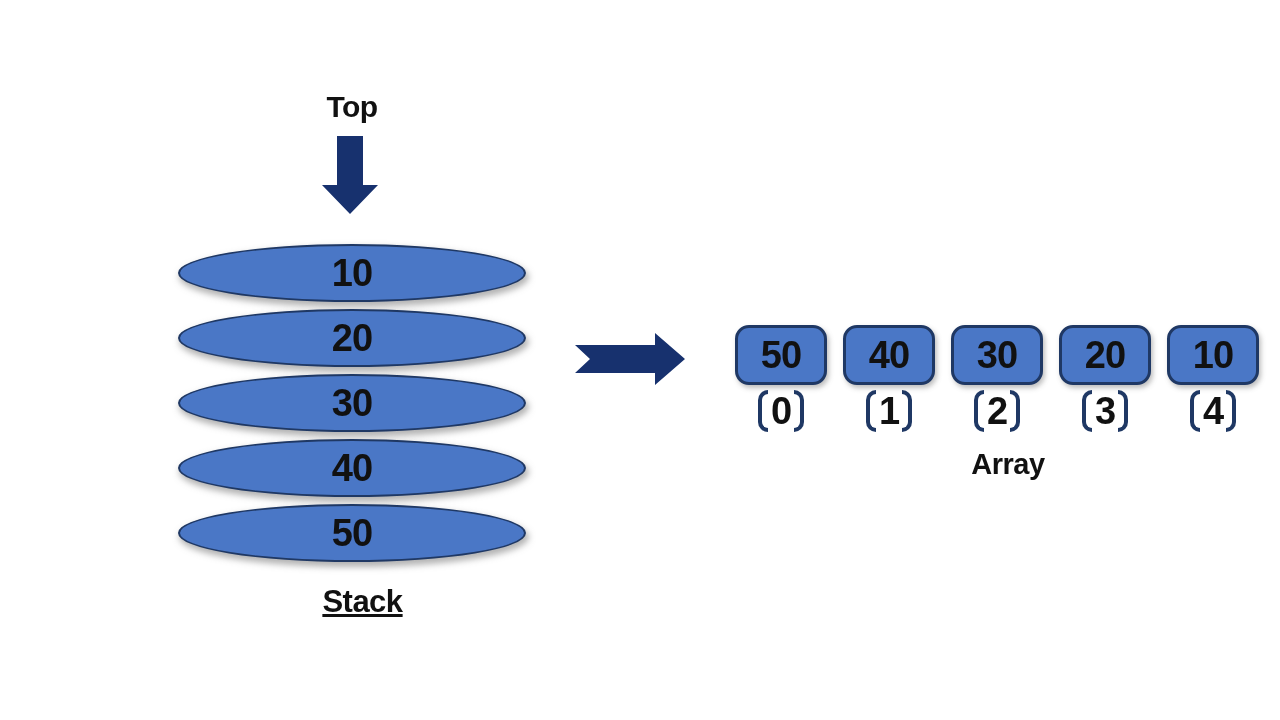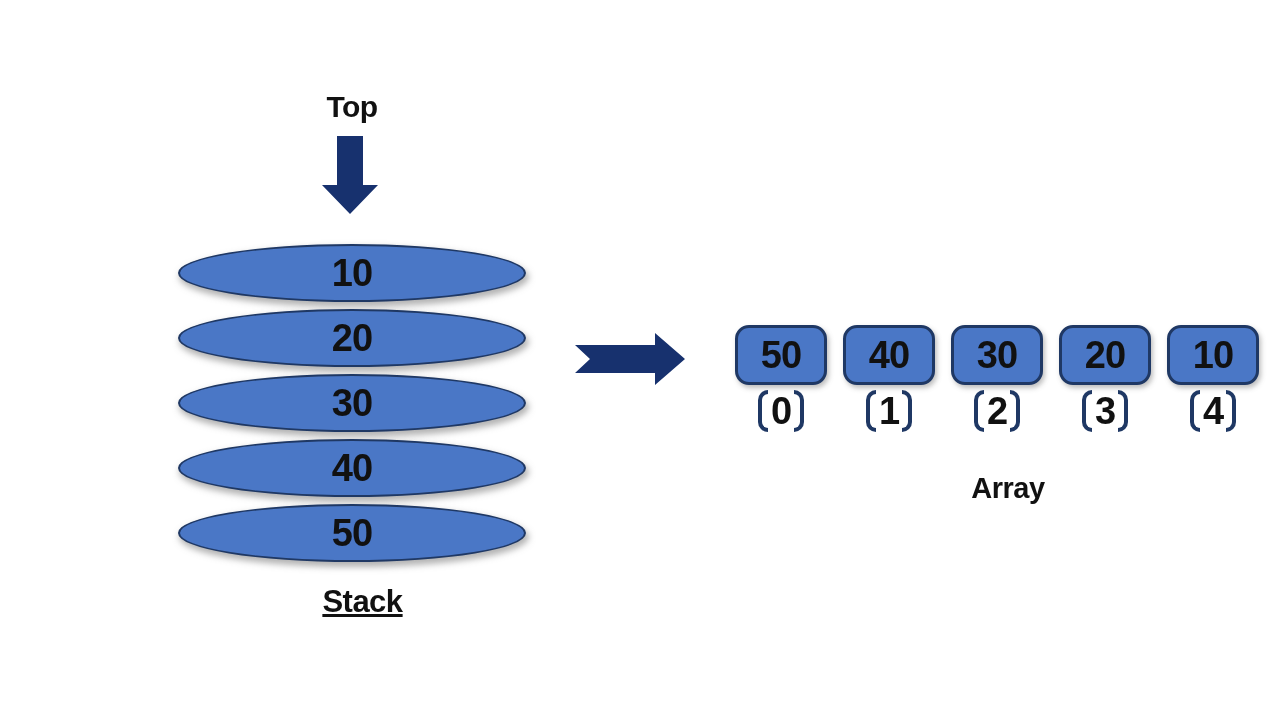--- a/index.html
+++ b/index.html
@@ -13,21 +13,21 @@
     font-family:"Liberation Sans","DejaVu Sans",sans-serif;
     position:relative;
   }
   .canvas{position:absolute;left:0;top:0;width:1280px;height:720px;}
   .label{
     position:absolute;color:var(--text);font-weight:bold;
     text-align:center;letter-spacing:-0.5px;white-space:nowrap;
   }
   .lbl-top{left:300px;top:90px;width:104px;font-size:30px;}
   .lbl-stack{left:285px;top:584px;width:155px;font-size:31px;text-decoration:underline;}
-  .lbl-array{left:908px;top:472px;width:200px;font-size:29px;}
+  .lbl-array{left:908px;top:448px;width:200px;font-size:29px;}
   .arrow-svg{position:absolute;color:var(--arrow);display:block;}
   .down-arrow{left:322px;top:136px;}
   .right-arrow{left:575px;top:333px;}
   .ellipse{
     position:absolute;left:178px;width:348px;height:58px;
     background:var(--fill);border:2px solid var(--border);border-radius:50%;
     display:flex;align-items:center;justify-content:center;
     font-size:38px;font-weight:bold;color:var(--text);letter-spacing:-1px;
     box-shadow:2px 4px 6px 1px rgba(105,105,105,0.5);
   }

